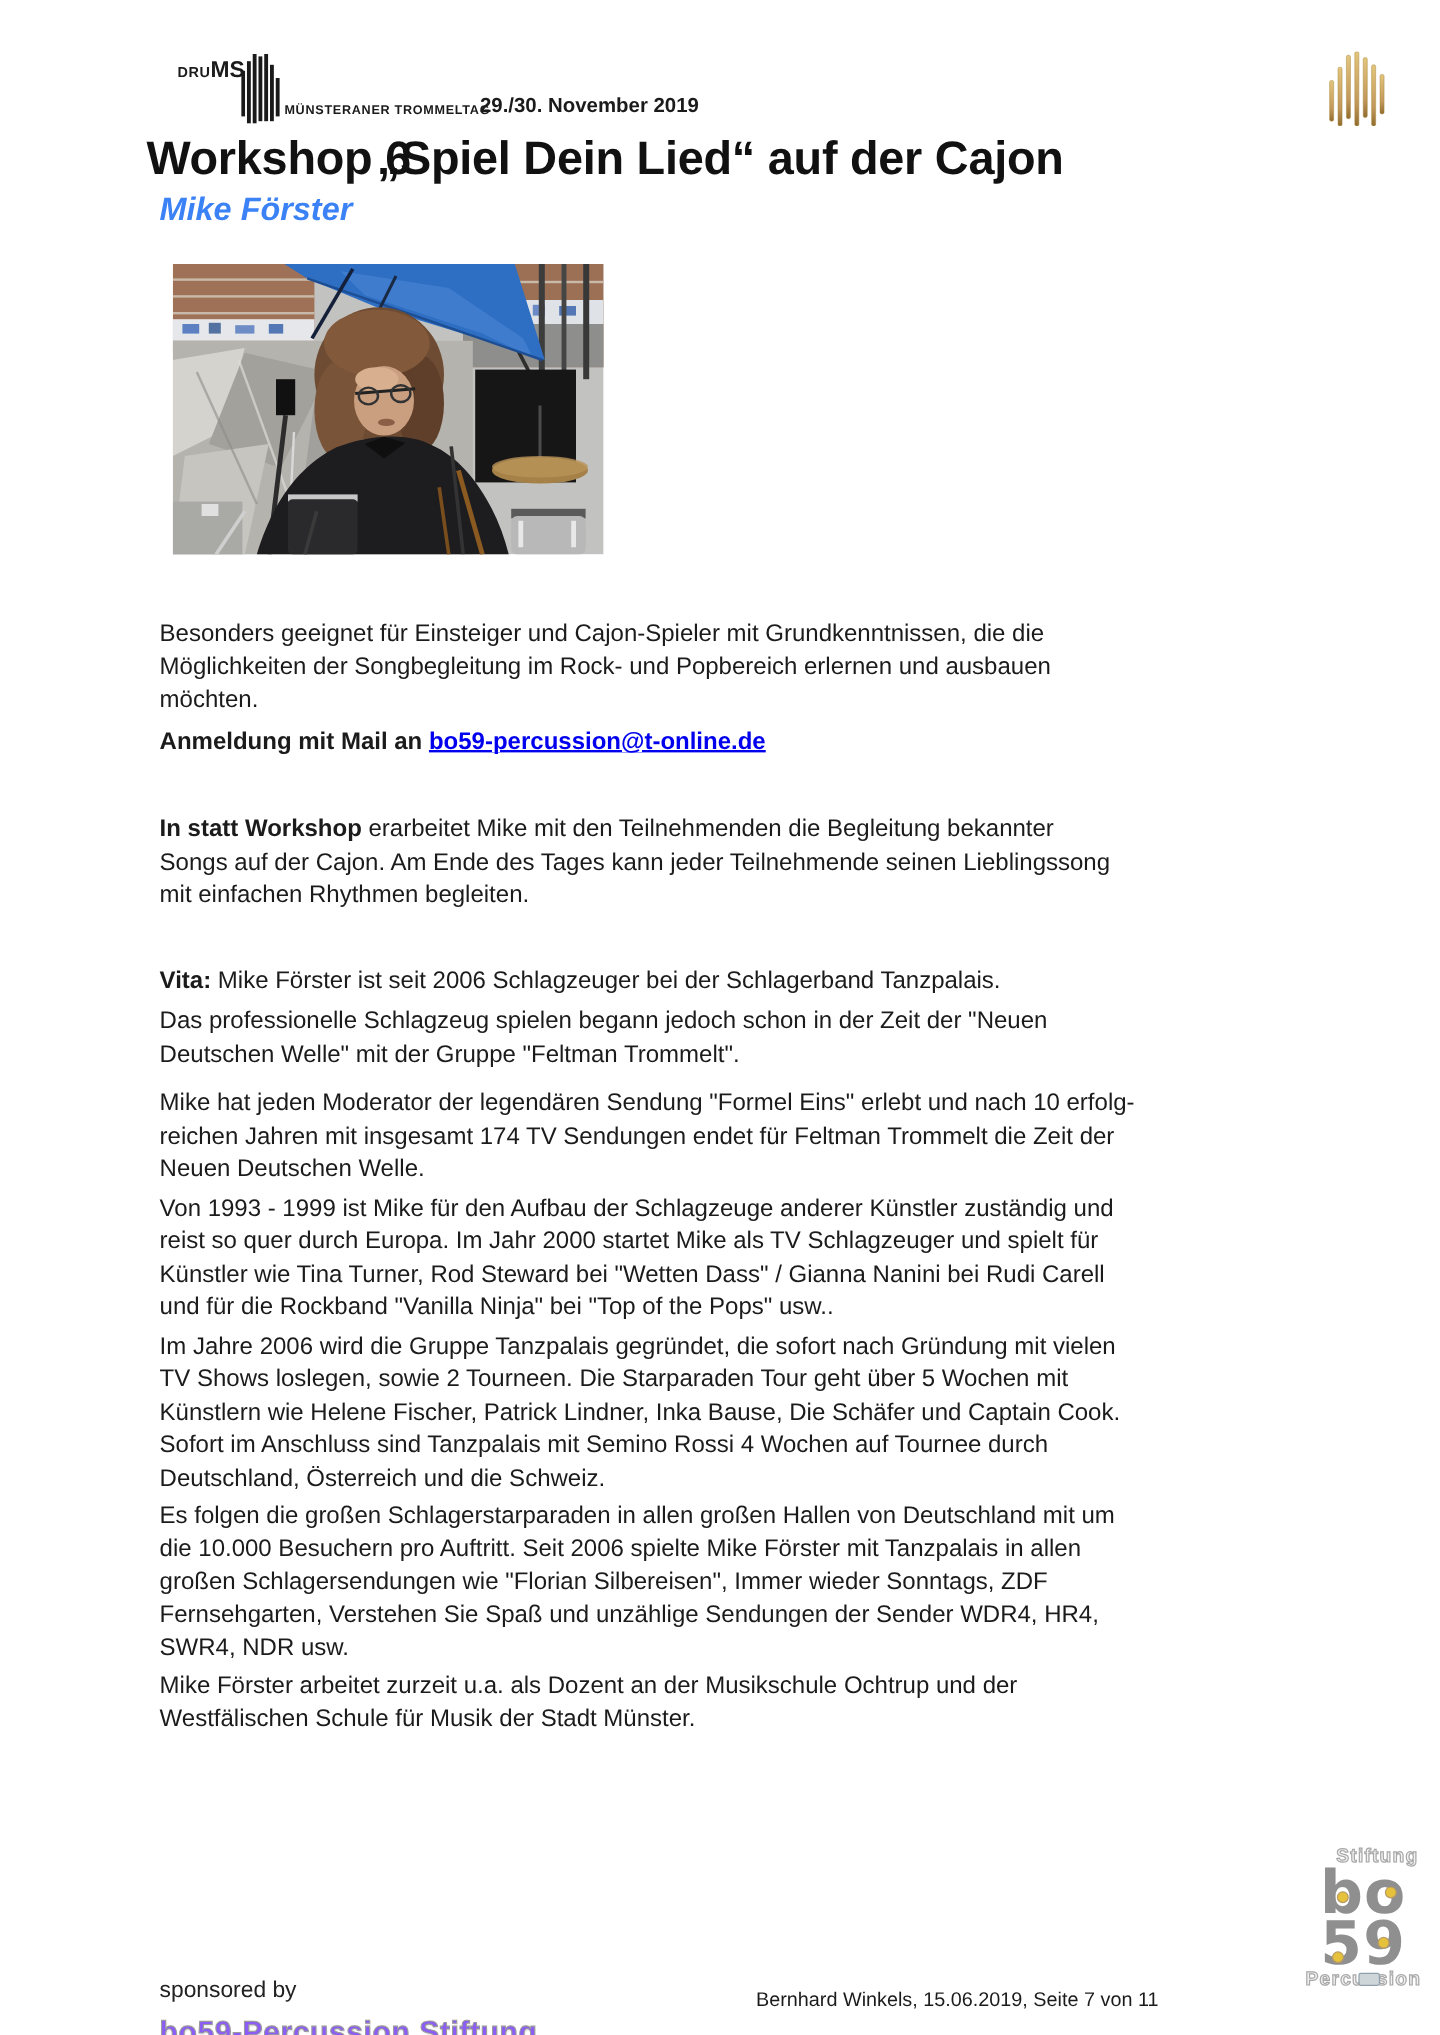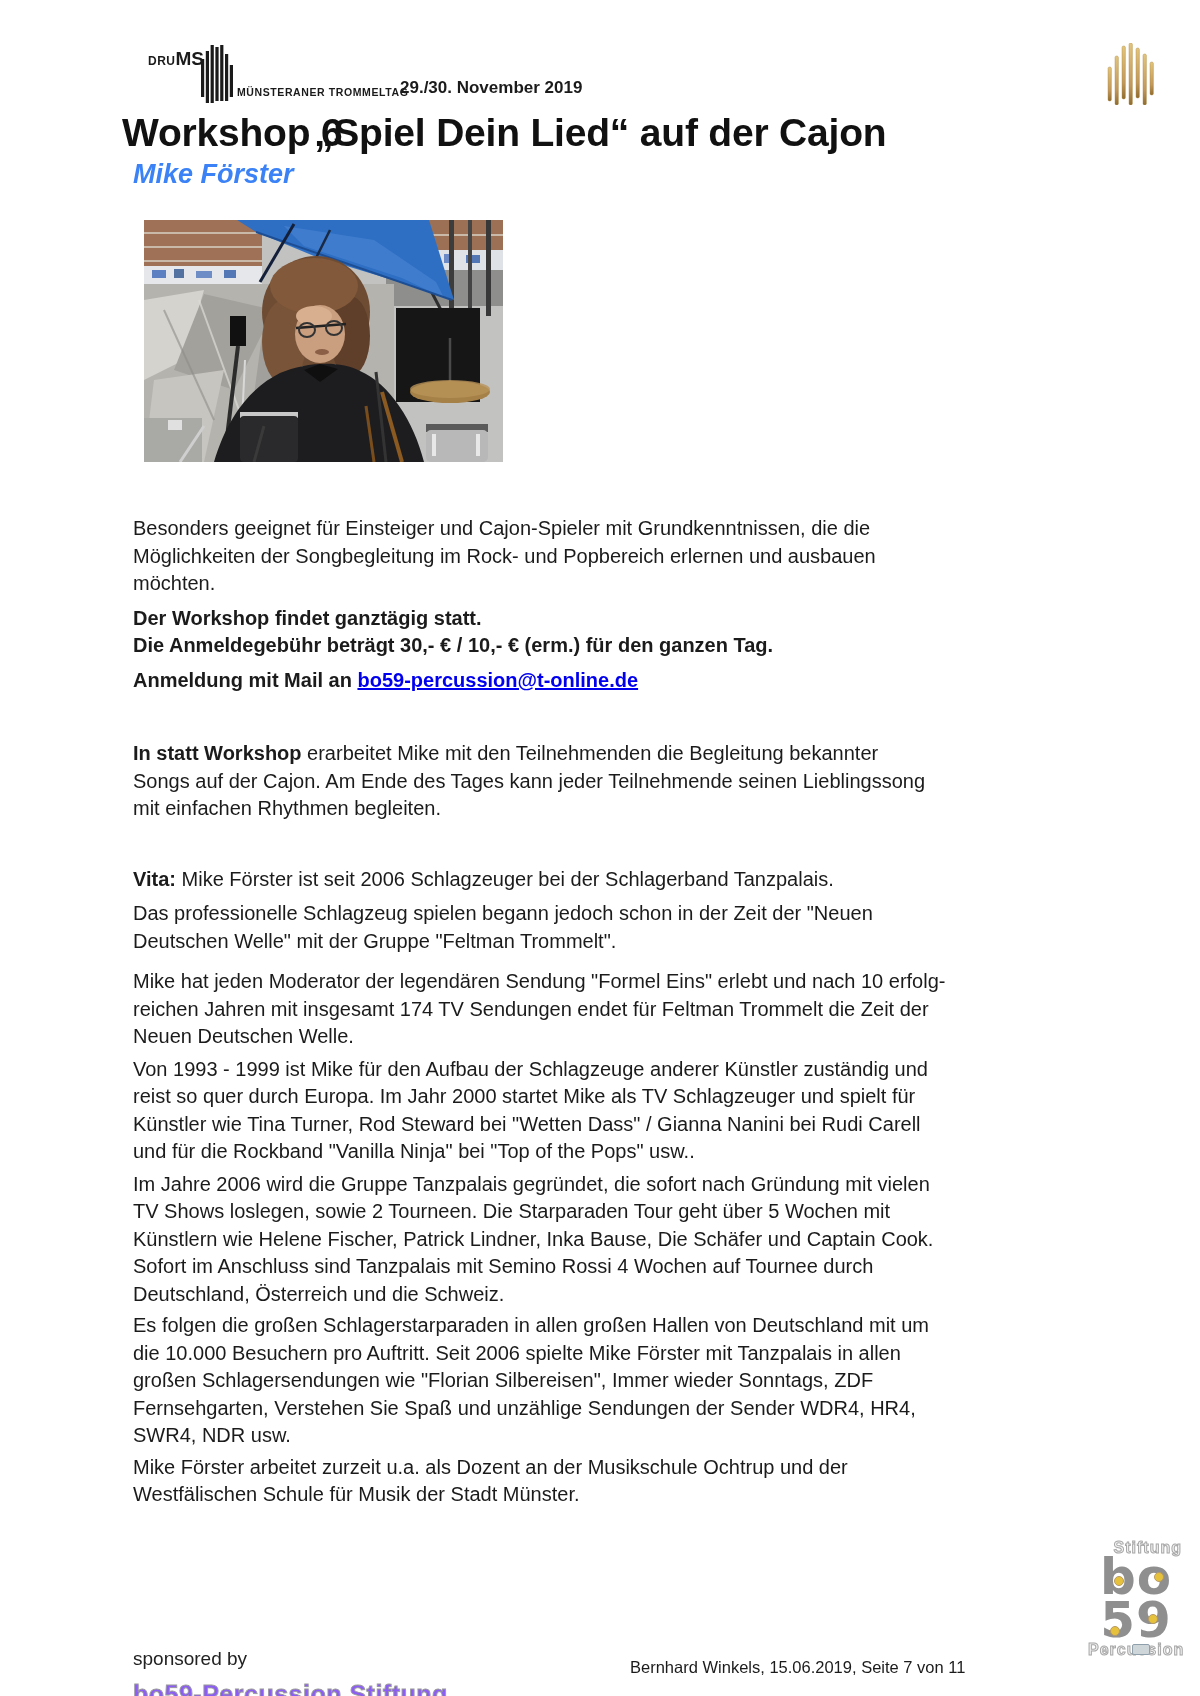--- a/index.html
+++ b/index.html
@@ -181,22 +181,20 @@
       <rect x="24" y="200" width="14" height="10" fill="#e0e0e0"></rect>
       <line x1="60" y1="206" x2="36" y2="242" stroke="#cfcfcf" stroke-width="3"></line>
       <line x1="120" y1="206" x2="110" y2="242" stroke="#3a3a3a" stroke-width="3"></line>
     </svg>
   </div>
 
   <div class="abs bodycol">
     <p class="lines">Besonders geeignet für Einsteiger und Cajon-Spieler mit Grundkenntnissen, die die
 Möglichkeiten der Songbegleitung im Rock- und Popbereich erlernen und ausbauen
 möchten.</p>
-    <p class="lines b">Der Workshop findet ganztägig statt.
-Die Anmeldegebühr beträgt 30,- € / 10,- € (erm.) für den ganzen Tag.</p>
     <p class="gap-xl"><span class="b">Anmeldung mit Mail an </span><a class="mail" href="#">bo59-percussion@t-online.de</a></p>
     <p class="lines gap-lg"><span class="b">In statt Workshop</span><span> erarbeitet Mike mit den Teilnehmenden die Begleitung bekannter
 Songs auf der Cajon. Am Ende des Tages kann jeder Teilnehmende seinen Lieblingssong
 mit einfachen Rhythmen begleiten.</span></p>
     <p class="lines"><span class="b">Vita:</span><span> Mike Förster ist seit 2006 Schlagzeuger bei der Schlagerband Tanzpalais.</span></p>
     <p class="lines gap-md">Das professionelle Schlagzeug spielen begann jedoch schon in der Zeit der "Neuen
 Deutschen Welle" mit der Gruppe "Feltman Trommelt".</p>
     <p class="lines gap-sm">Mike hat jeden Moderator der legendären Sendung "Formel Eins" erlebt und nach 10 erfolg-
 reichen Jahren mit insgesamt 174 TV Sendungen endet für Feltman Trommelt die Zeit der
 Neuen Deutschen Welle.</p>

